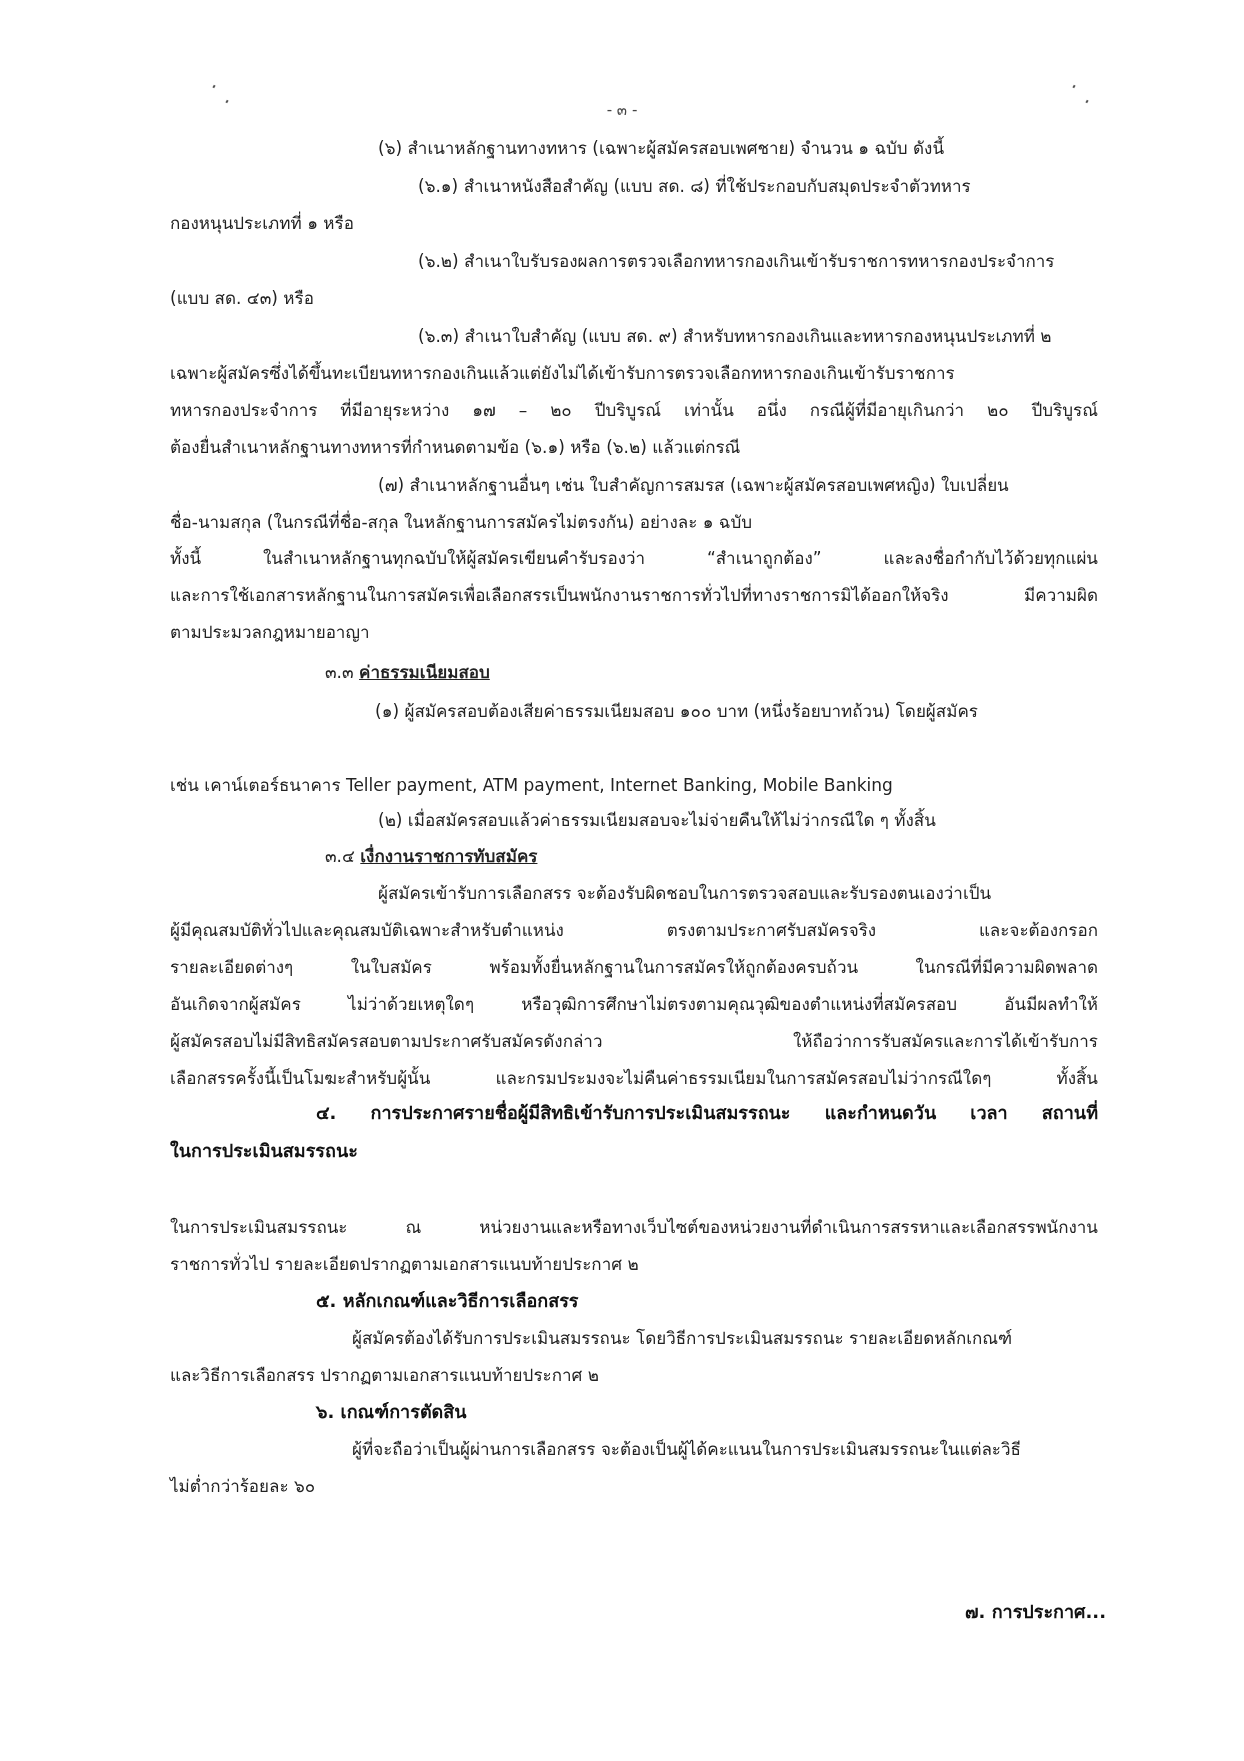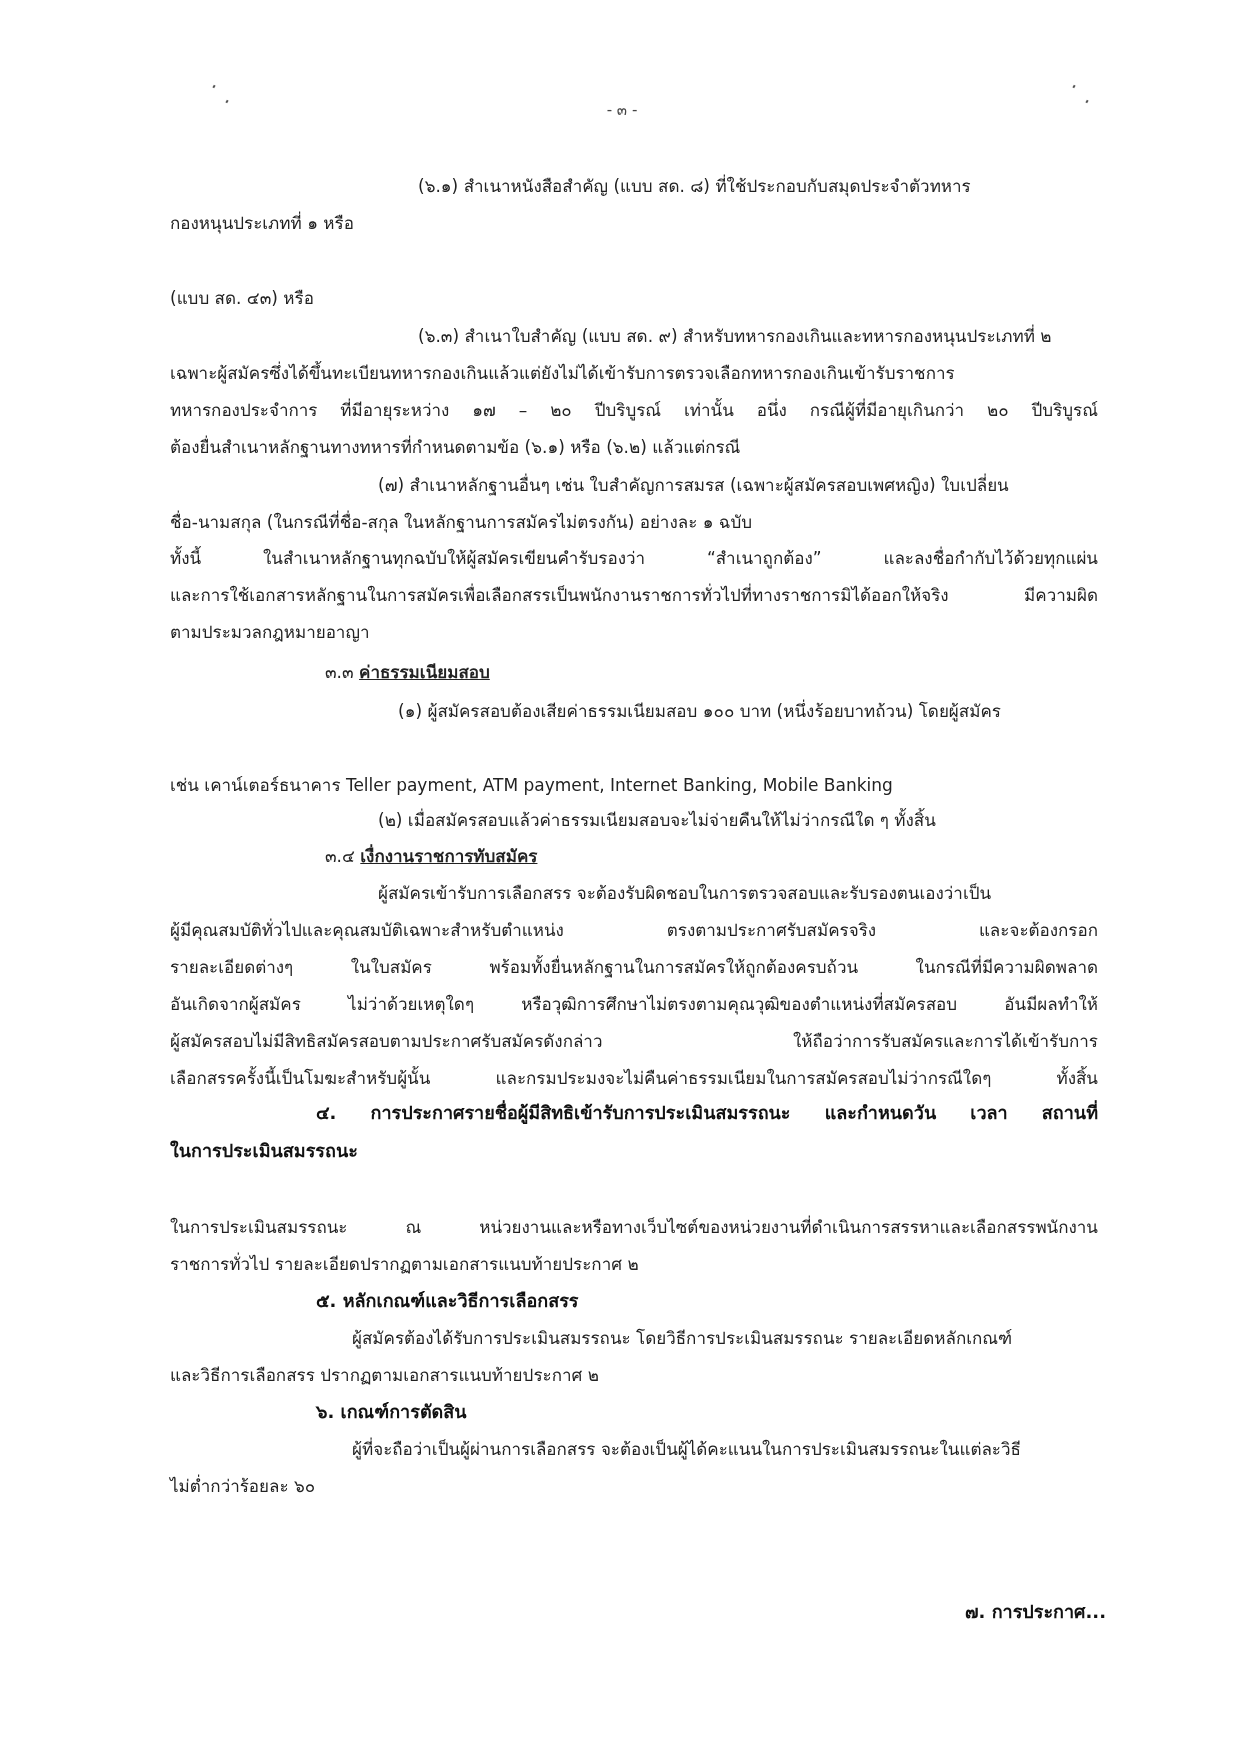--- a/index.html
+++ b/index.html
@@ -18,38 +18,40 @@
 
 <div class="page">
 
   <span class="speck" style="left:213px;top:85px"></span>
   <span class="speck" style="left:226px;top:100px"></span>
   <span class="speck" style="left:1073px;top:85px"></span>
   <span class="speck" style="left:1086px;top:100px"></span>
 
   <div class="pnum">- ๓ -</div>
 
+  <div class="ln" style="left:378px;top:136px">(๖) สำเนาหลักฐานทางทหาร (เฉพาะผู้สมัครสอบเพศชาย) จำนวน ๑ ฉบับ ดังนี้</div>
   <div class="ln" style="left:418px;top:174px">(๖.๑) สำเนาหนังสือสำคัญ (แบบ สด. ๘) ที่ใช้ประกอบกับสมุดประจำตัวทหาร</div>
   <div class="ln" style="left:170px;top:211px">กองหนุนประเภทที่ ๑ หรือ</div>
+  <div class="ln" style="left:418px;top:249px">(๖.๒) สำเนาใบรับรองผลการตรวจเลือกทหารกองเกินเข้ารับราชการทหารกองประจำการ</div>
   <div class="ln" style="left:170px;top:286px">(แบบ สด. ๔๓) หรือ</div>
   <div class="ln" style="left:418px;top:324px">(๖.๓) สำเนาใบสำคัญ (แบบ สด. ๙) สำหรับทหารกองเกินและทหารกองหนุนประเภทที่ ๒</div>
   <div class="ln just" style="top:361px">เฉพาะผู้สมัครซึ่งได้ขึ้นทะเบียนทหารกองเกินแล้วแต่ยังไม่ได้เข้ารับการตรวจเลือกทหารกองเกินเข้ารับราชการ</div>
   <div class="ln just" style="top:398px">ทหารกองประจำการ ที่มีอายุระหว่าง ๑๗ – ๒๐ ปีบริบูรณ์ เท่านั้น อนึ่ง กรณีผู้ที่มีอายุเกินกว่า ๒๐ ปีบริบูรณ์</div>
   <div class="ln" style="left:170px;top:435px">ต้องยื่นสำเนาหลักฐานทางทหารที่กำหนดตามข้อ (๖.๑) หรือ (๖.๒) แล้วแต่กรณี</div>
   <div class="ln" style="left:378px;top:473px">(๗) สำเนาหลักฐานอื่นๆ เช่น ใบสำคัญการสมรส (เฉพาะผู้สมัครสอบเพศหญิง) ใบเปลี่ยน</div>
   <div class="ln" style="left:170px;top:510px">ชื่อ-นามสกุล (ในกรณีที่ชื่อ-สกุล ในหลักฐานการสมัครไม่ตรงกัน) อย่างละ ๑ ฉบับ</div>
   <div class="ln just" style="top:546px">ทั้งนี้ ในสำเนาหลักฐานทุกฉบับให้ผู้สมัครเขียนคำรับรองว่า “สำเนาถูกต้อง” และลงชื่อกำกับไว้ด้วยทุกแผ่น</div>
   <div class="ln just" style="top:583px">และการใช้เอกสารหลักฐานในการสมัครเพื่อเลือกสรรเป็นพนักงานราชการทั่วไปที่ทางราชการมิได้ออกให้จริง มีความผิด</div>
   <div class="ln" style="left:170px;top:620px">ตามประมวลกฎหมายอาญา</div>
 
   <div class="ln" style="left:325px;top:660px">
     <span>๓.๓</span>
     <span class="u">ค่าธรรมเนียมสอบ</span>
   </div>
-  <div class="ln" style="left:398px;top:699px">(๑) ผู้สมัครสอบต้องเสียค่าธรรมเนียมสอบ ๑๐๐ บาท (หนึ่งร้อยบาทถ้วน) โดยผู้สมัคร</div>
+  <div class="ln" style="left:375px;top:699px">(๑) ผู้สมัครสอบต้องเสียค่าธรรมเนียมสอบ ๑๐๐ บาท (หนึ่งร้อยบาทถ้วน) โดยผู้สมัคร</div>
   <div class="ln" style="left:170px;top:773px">เช่น เคาน์เตอร์ธนาคาร Teller payment, ATM payment, Internet Banking, Mobile Banking</div>
   <div class="ln" style="left:378px;top:808px">(๒) เมื่อสมัครสอบแล้วค่าธรรมเนียมสอบจะไม่จ่ายคืนให้ไม่ว่ากรณีใด ๆ ทั้งสิ้น</div>
 
   <div class="ln" style="left:325px;top:844px">
     <span>๓.๔</span>
     <span class="u">เงื่กงานราชการทับสมัคร</span>
   </div>
   <div class="ln" style="left:378px;top:881px">ผู้สมัครเข้ารับการเลือกสรร จะต้องรับผิดชอบในการตรวจสอบและรับรองตนเองว่าเป็น</div>
   <div class="ln just" style="top:918px">ผู้มีคุณสมบัติทั่วไปและคุณสมบัติเฉพาะสำหรับตำแหน่ง ตรงตามประกาศรับสมัครจริง และจะต้องกรอก</div>
   <div class="ln just" style="top:955px">รายละเอียดต่างๆ ในใบสมัคร พร้อมทั้งยื่นหลักฐานในการสมัครให้ถูกต้องครบถ้วน ในกรณีที่มีความผิดพลาด</div>

